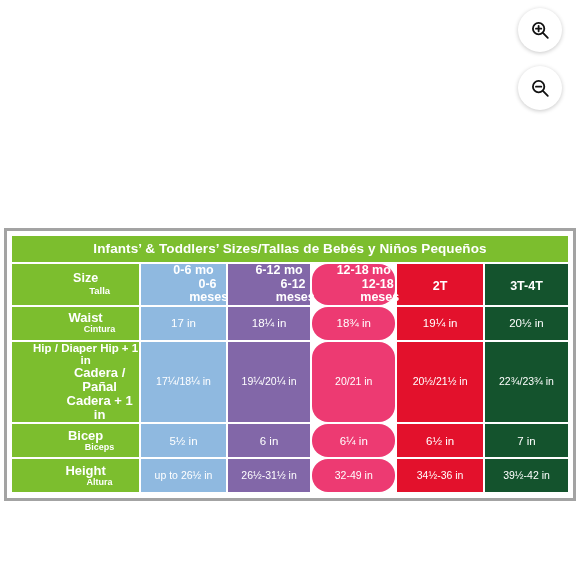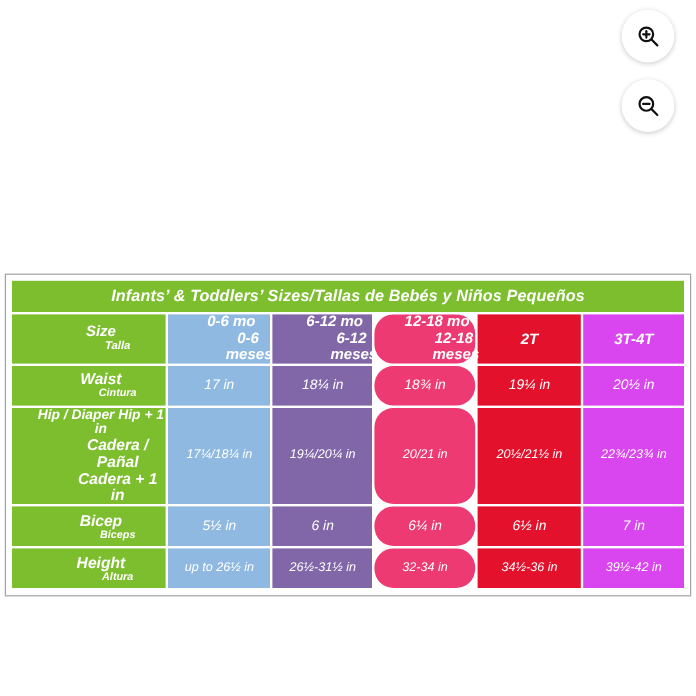--- a/index.html
+++ b/index.html
@@ -40,24 +40,23 @@
   }
   .zoom-btn svg { display: block; }
 
   
   .chart-wrap {
     position: absolute;
     left: 4px;
     top: 228px;
     width: 572px;
     background: #ffffff;
-    border: 1px solid #a3a3a3;
+    border: 3px solid #a3a3a3;
     box-sizing: border-box;
     padding: 3px 3px 4px 3px;
-    font-style: italic;
   }
   table.size-chart {
     border-collapse: separate;
     border-spacing: 2px;
     width: 100%;
     table-layout: fixed;
   }
   table.size-chart td {
     padding: 0;
     text-align: center;
@@ -73,21 +72,21 @@
     font-weight: bold;
     letter-spacing: 0.1px;
   }
 
   
   .c-label  { background: #7cbe2e; }
   .c-blue   { background: #8fb9e0; }
   .c-purple { background: #8267a8; }
   .c-pink   { background: #ed3a72; border-radius: 16px; }
   .c-red    { background: #e3112c; margin-top: 16px; }
-  .c-orange { background: #d946ef; margin-top: 36px; }
+  .c-orange { background: #14532d; margin-top: 36px; }
 
   tr.head-row td { height: 33px; }
   tr.data-row td { height: 33px; }
 
   .en {
     display: block;
     font-weight: bold;
     font-size: 12.5px;
     margin-left: 20px;
   }
@@ -226,19 +225,19 @@
         <td class="c-orange val">7 in</td>
       </tr>
 
       <tr class="data-row">
         <td class="c-label row-label">
           <span class="en">Height</span>
           <span class="es">Altura</span>
         </td>
         <td class="c-blue val small">up to 26½ in</td>
         <td class="c-purple val small">26½-31½ in</td>
-        <td class="c-pink val small">32-34 in</td>
+        <td class="c-pink val small">32-49 in</td>
         <td class="c-red val small">34½-36 in</td>
         <td class="c-orange val small">39½-42 in</td>
       </tr>
     </tbody>
   </table>
 </div>
 
 </body></html>

